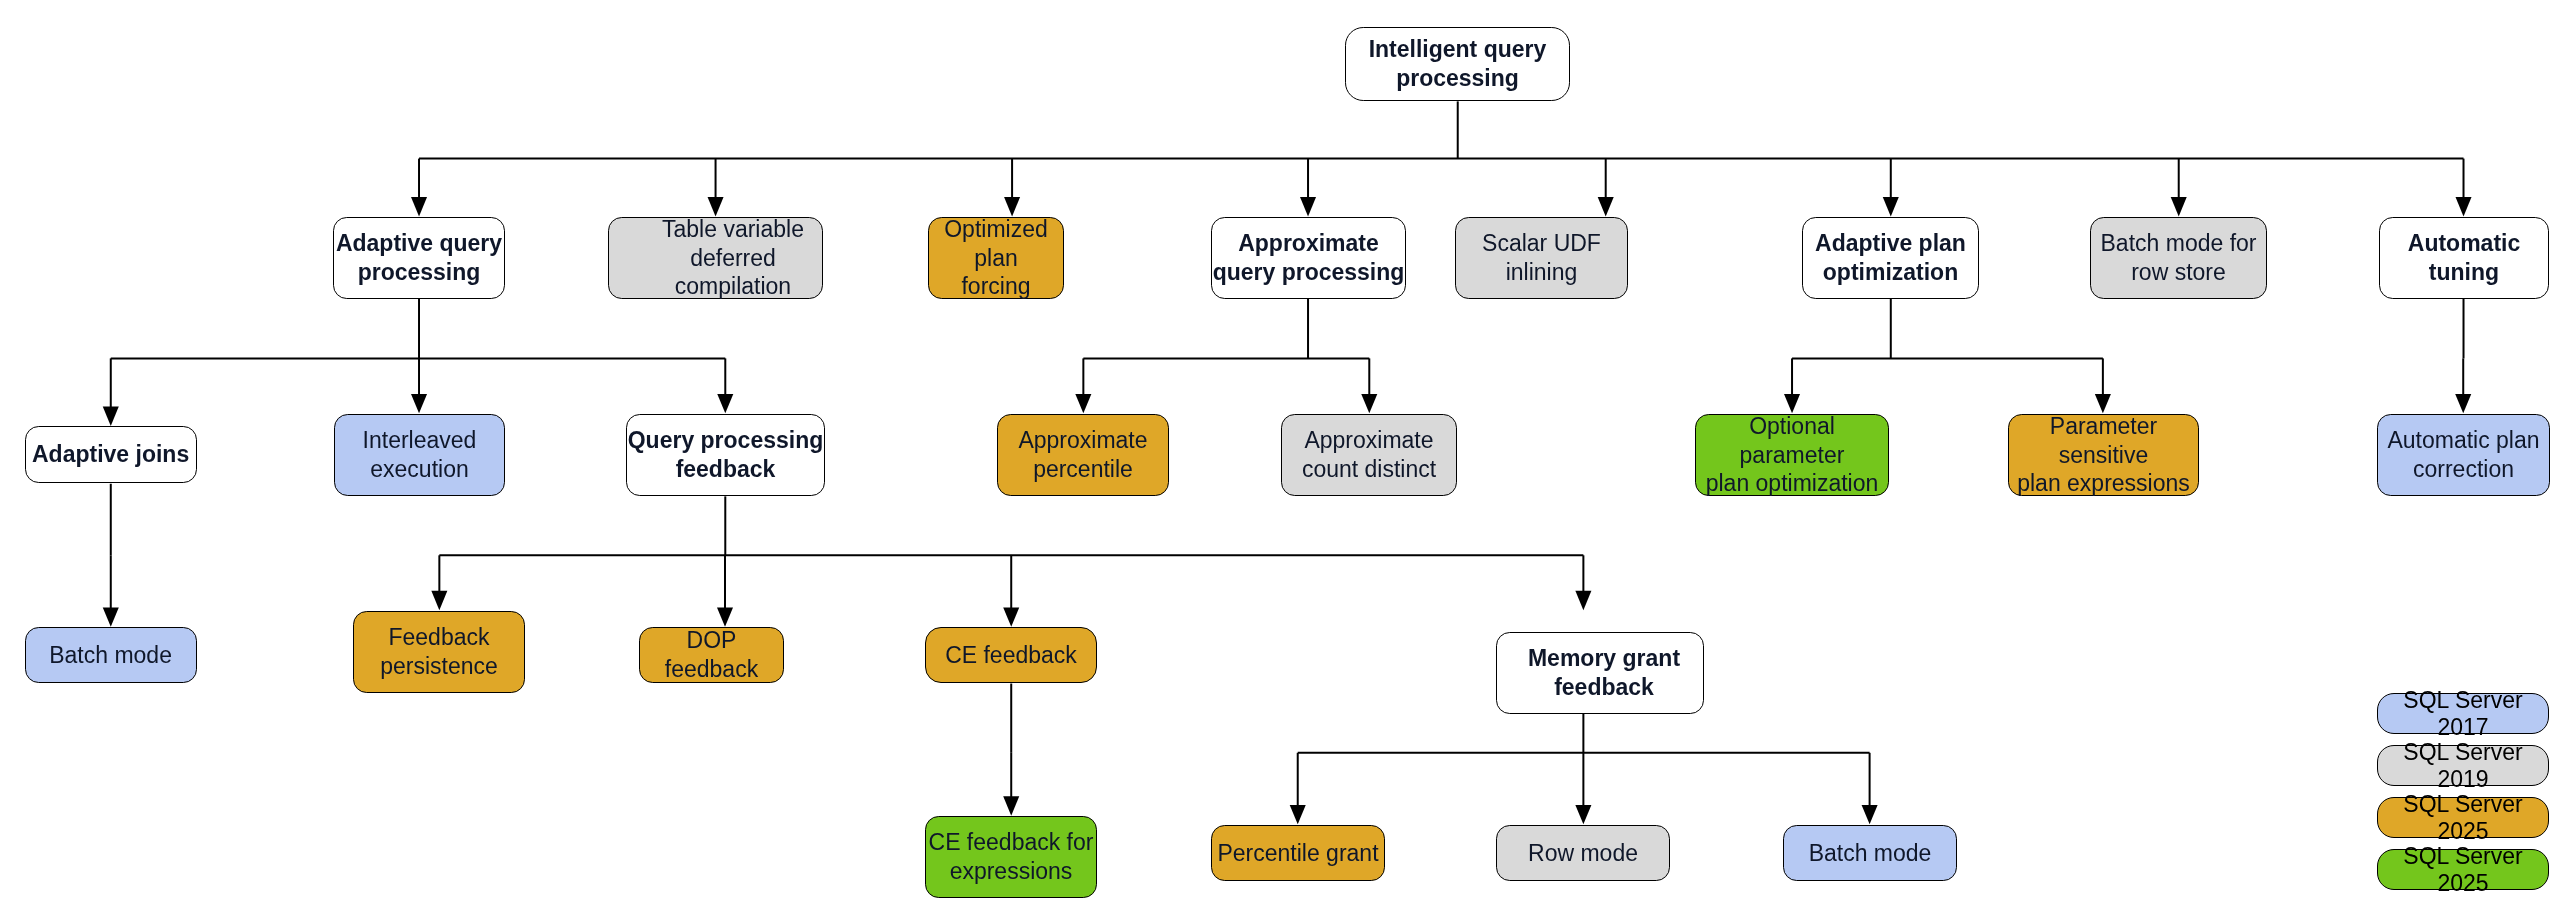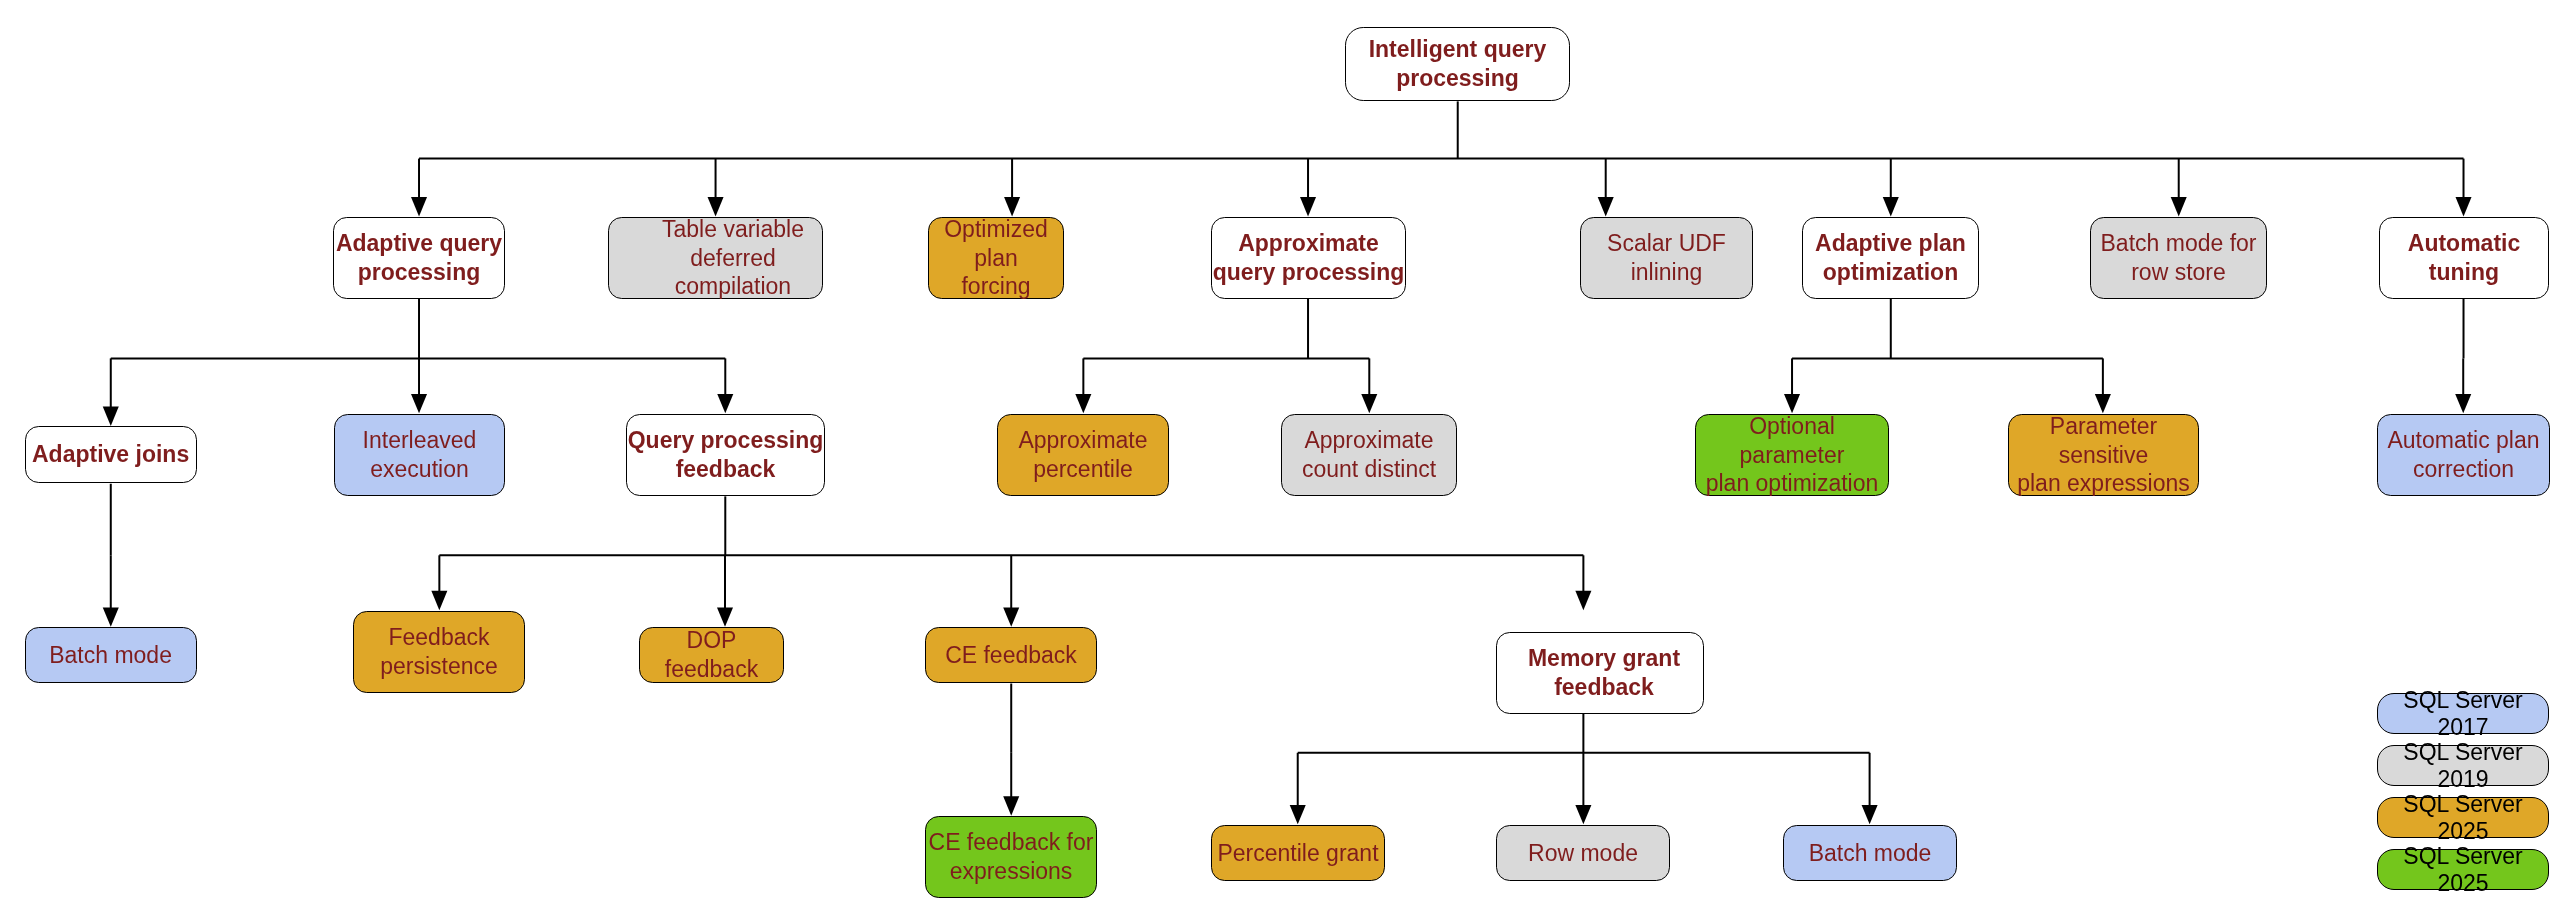--- a/index.html
+++ b/index.html
@@ -21,21 +21,21 @@
     box-sizing: border-box;
     border: 1.7px solid #000000;
     border-radius: 13.7px;
     display: flex;
     align-items: center;
     justify-content: center;
     text-align: center;
     white-space: pre-line;
     font-size: 23px;
     line-height: 1.26;
-    color: #7f1d1d;
+    color: #0f172a;
     background: #ffffff;
   }
   .node.bold { font-weight: 700; }
   .node.root { border-radius: 18.3px; }
   .legend-item {
     position: absolute;
     box-sizing: border-box;
     border: 1.7px solid #000000;
     border-radius: 17px;
     display: flex;
@@ -120,21 +120,21 @@
 <div class="node bold root" style="left: 1345px; top: 27px; width: 225px; height: 74px; background: rgb(255, 255, 255);">Intelligent query
 processing</div>
     <div class="node bold" style="left: 333px; top: 217px; width: 172px; height: 82px; background: rgb(255, 255, 255);">Adaptive query
 processing</div>
     <div class="node" style="left: 608px; top: 217px; width: 215px; height: 82px; background: rgb(217, 217, 217); padding-left: 35px;">Table variable
 deferred compilation</div>
     <div class="node" style="left: 928px; top: 217px; width: 136px; height: 82px; background: rgb(223, 167, 40);">Optimized plan
 forcing</div>
     <div class="node bold" style="left: 1211px; top: 217px; width: 195px; height: 82px; background: rgb(255, 255, 255);">Approximate
 query processing</div>
-    <div class="node" style="left: 1580px; top: 217px; width: 173px; height: 82px; background: rgb(217, 217, 217);">Scalar UDF
+    <div class="node" style="left: 1455px; top: 217px; width: 173px; height: 82px; background: rgb(217, 217, 217);">Scalar UDF
 inlining</div>
     <div class="node bold" style="left: 1802px; top: 217px; width: 177px; height: 82px; background: rgb(255, 255, 255);">Adaptive plan
 optimization</div>
     <div class="node bold" style="left: 2379px; top: 217px; width: 170px; height: 82px; background: rgb(255, 255, 255);">Automatic
 tuning</div>
     <div class="node" style="left: 2090px; top: 217px; width: 177px; height: 82px; background: rgb(217, 217, 217);">Batch mode for
 row store</div>
     <div class="node bold" style="left: 24.6px; top: 426px; width: 172px; height: 57px; background: rgb(255, 255, 255);">Adaptive joins</div>
     <div class="node" style="left: 334px; top: 414px; width: 171px; height: 82px; background: rgb(182, 201, 243);">Interleaved
 execution</div>
@@ -147,21 +147,21 @@
     <div class="node" style="left: 1695px; top: 414px; width: 194px; height: 82px; background: rgb(116, 198, 28);">Optional parameter
 plan optimization</div>
     <div class="node" style="left: 2008px; top: 414px; width: 191px; height: 82px; background: rgb(223, 167, 40);">Parameter sensitive
 plan expressions</div>
     <div class="node" style="left: 2377px; top: 414px; width: 173px; height: 82px; background: rgb(182, 201, 243);">Automatic plan
 correction</div>
     <div class="node" style="left: 24.6px; top: 627px; width: 172px; height: 56px; background: rgb(182, 201, 243);">Batch mode</div>
     <div class="node" style="left: 353px; top: 611px; width: 172px; height: 82px; background: rgb(223, 167, 40);">Feedback
 persistence</div>
     <div class="node" style="left: 639px; top: 627px; width: 145px; height: 56px; background: rgb(223, 167, 40);">DOP feedback</div>
-    <div class="node" style="left: 925px; top: 627px; width: 172px; height: 56px; background: rgb(223, 167, 40);">CE feedback</div>
+    <div class="node" style="left: 925px; top: 627px; width: 172px; height: 56px; background: rgb(223, 167, 40); border-radius: 16px;">CE feedback</div>
     <div class="node bold" style="left: 1496px; top: 632px; width: 208px; height: 82px; background: rgb(255, 255, 255); padding-left: 8px;">Memory grant
 feedback</div>
     <div class="node" style="left: 925px; top: 816px; width: 172px; height: 82px; background: rgb(116, 198, 28);">CE feedback for
 expressions</div>
     <div class="node" style="left: 1211px; top: 825px; width: 174px; height: 56px; background: rgb(223, 167, 40);">Percentile grant</div>
     <div class="node" style="left: 1496px; top: 825px; width: 174px; height: 56px; background: rgb(217, 217, 217);">Row mode</div>
     <div class="node" style="left: 1783px; top: 825px; width: 174px; height: 56px; background: rgb(182, 201, 243);">Batch mode</div>
     <div class="legend-item" style="left: 2377px; top: 693px; width: 172px; height: 41px; background: rgb(182, 201, 243);">SQL Server 2017</div>
     <div class="legend-item" style="left: 2377px; top: 745px; width: 172px; height: 41px; background: rgb(217, 217, 217);">SQL Server 2019</div>
     <div class="legend-item" style="left: 2377px; top: 797px; width: 172px; height: 41px; background: rgb(223, 167, 40);">SQL Server 2025</div>

